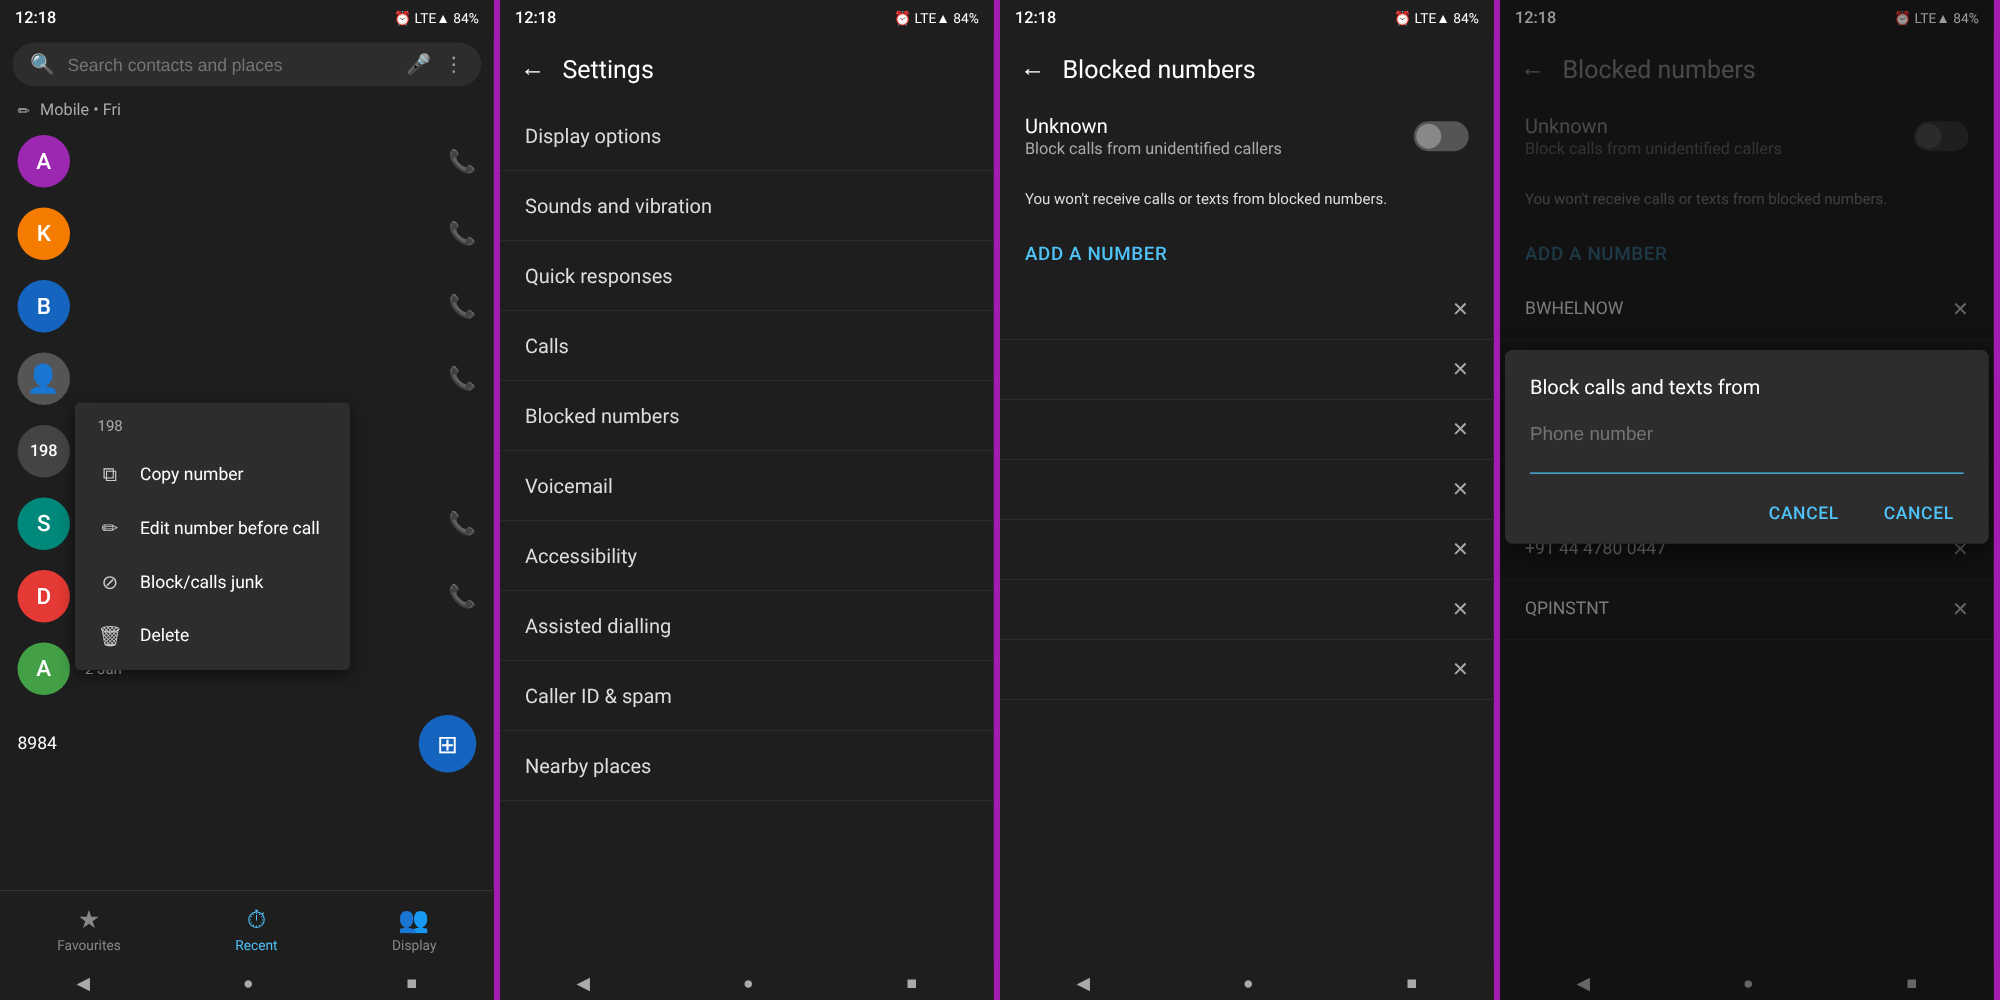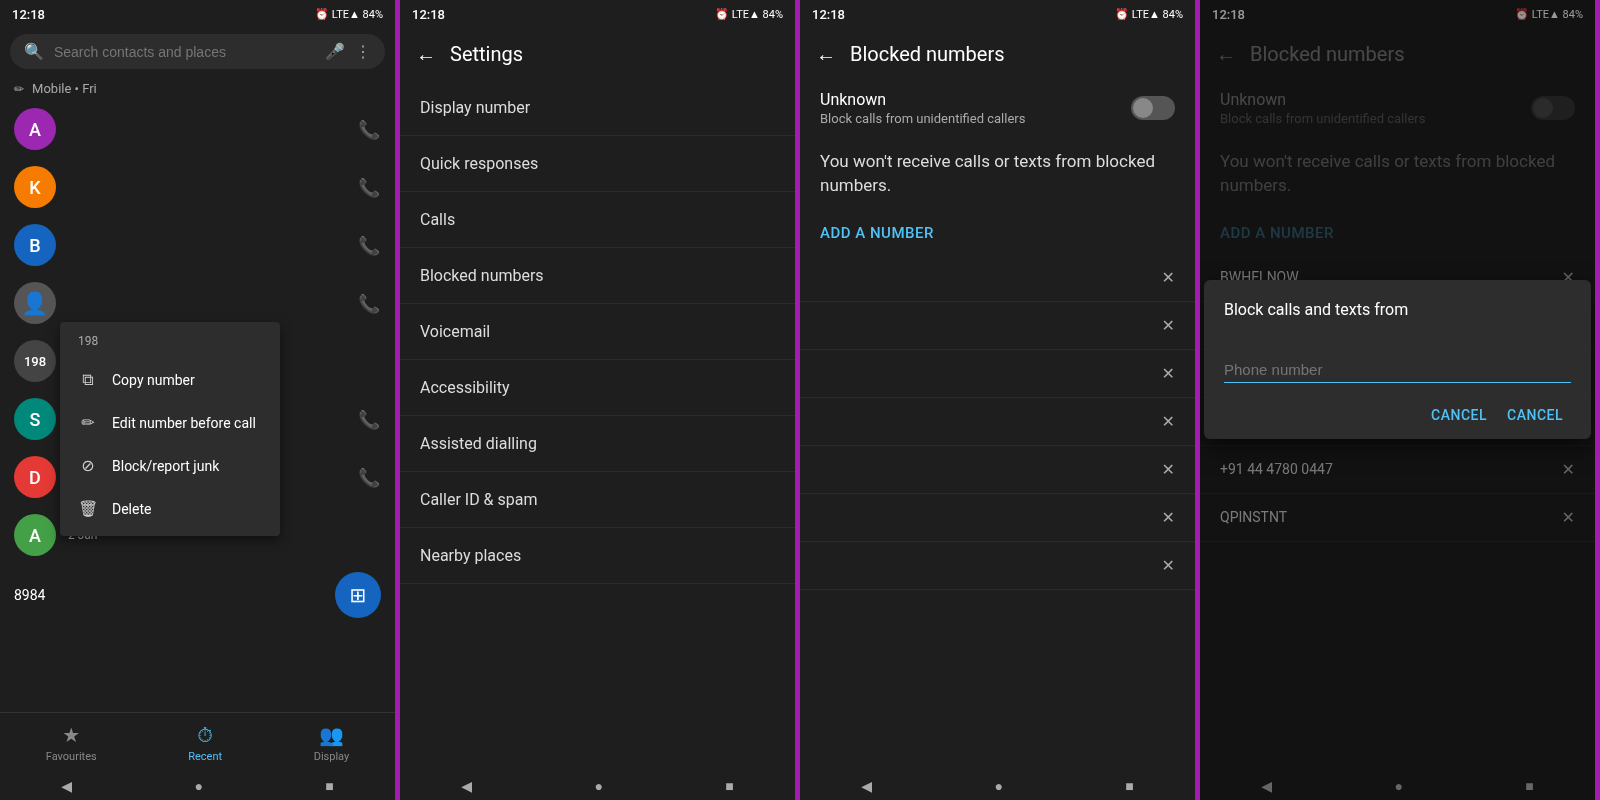--- a/index.html
+++ b/index.html
@@ -224,21 +224,21 @@
       border-radius: 50%;
       background: #888;
       position: absolute;
       top: 2px;
       left: 2px;
     }
 
     .blocked-message {
       padding: 14px 20px;
       color: #ddd;
-      font-size: 17px;
+      font-size: 12px;
       line-height: 1.4;
       flex-shrink: 0;
     }
     .add-number-btn {
       padding: 12px 20px;
       color: #4fc3f7;
       font-size: 15px;
       font-weight: 500;
       cursor: pointer;
       letter-spacing: 0.5px;
@@ -281,28 +281,27 @@
       font-size: 16px;
       margin-bottom: 16px;
     }
     .dialog-input {
       background: transparent;
       border: none;
       border-bottom: 1px solid #4fc3f7;
       color: #aaa;
       font-size: 15px;
       width: 100%;
-      padding: 4px 0 4px;
+      padding: 4px 0 22px;
       outline: none;
-      margin-top: 22px;
     }
     .dialog-actions {
       display: flex;
       justify-content: flex-end;
-      gap: 4px;
+      gap: 20px;
       margin-top: 20px;
     }
     .dialog-btn {
       color: #4fc3f7;
       font-size: 14px;
       font-weight: 500;
       letter-spacing: 0.5px;
       cursor: pointer;
       padding: 4px 8px;
     }
@@ -380,21 +379,21 @@
         <div class="menu-item">
           <span class="menu-icon">⧉</span>
           <span>Copy number</span>
         </div>
         <div class="menu-item">
           <span class="menu-icon">✏</span>
           <span>Edit number before call</span>
         </div>
         <div class="menu-item">
           <span class="menu-icon">⊘</span>
-          <span>Block/report junk</span>
+          <span>Block/calls junk</span>
         </div>
         <div class="menu-item">
           <span class="menu-icon">🗑</span>
           <span>Delete</span>
         </div>
       </div>
     </div>
 
     <div class="contact-item">
       <div class="avatar" style="background:#00897b;">S</div>
@@ -447,21 +446,22 @@
 <div class="panel panel-2">
   <div class="status-bar">
     <span class="time">12:18</span>
     <span class="icons">⏰ LTE▲ 84%</span>
   </div>
   <div class="panel-header">
     <span class="back-icon">←</span>
     <span class="title">Settings</span>
   </div>
   <div class="settings-list">
-    <div class="settings-item">Display number</div>
+    <div class="settings-item">Display options</div>
+    <div class="settings-item">Sounds and vibration</div>
     <div class="settings-item">Quick responses</div>
     <div class="settings-item">Calls</div>
     <div class="settings-item">Blocked numbers</div>
     <div class="settings-item">Voicemail</div>
     <div class="settings-item">Accessibility</div>
     <div class="settings-item">Assisted dialling</div>
     <div class="settings-item">Caller ID &amp; spam</div>
     <div class="settings-item">Nearby places</div>
   </div>
   <div class="system-nav">

